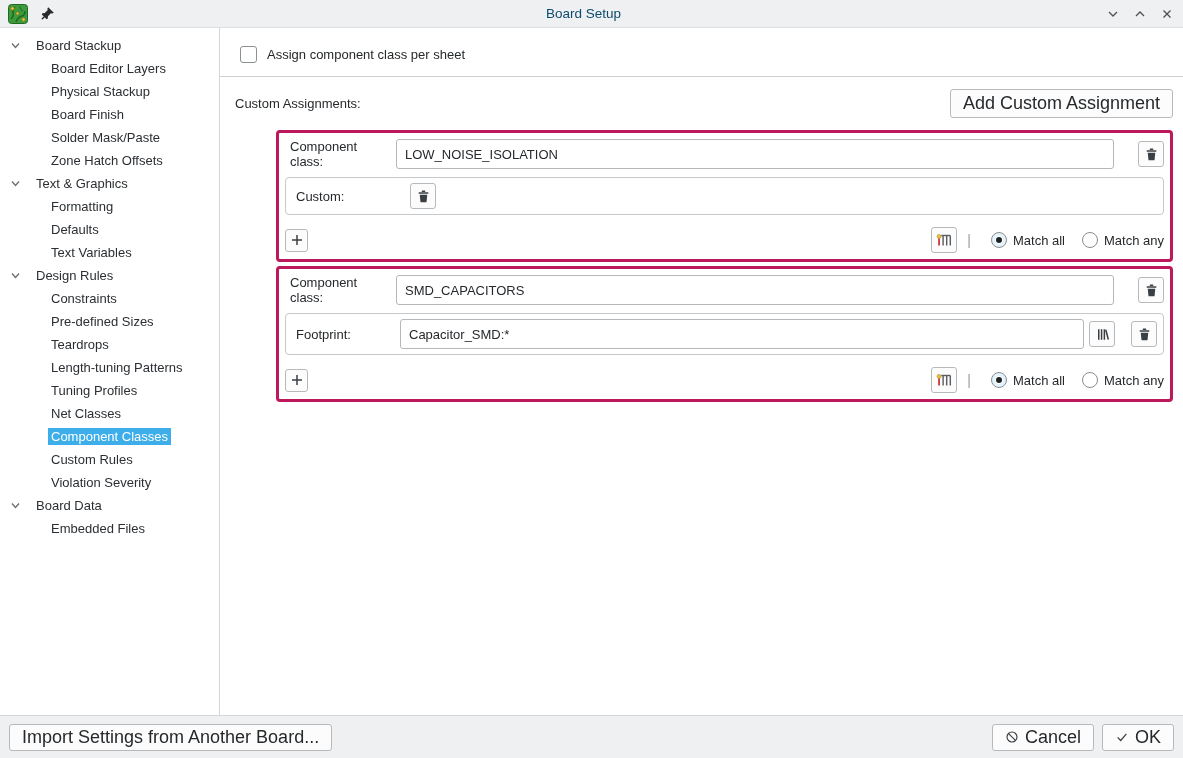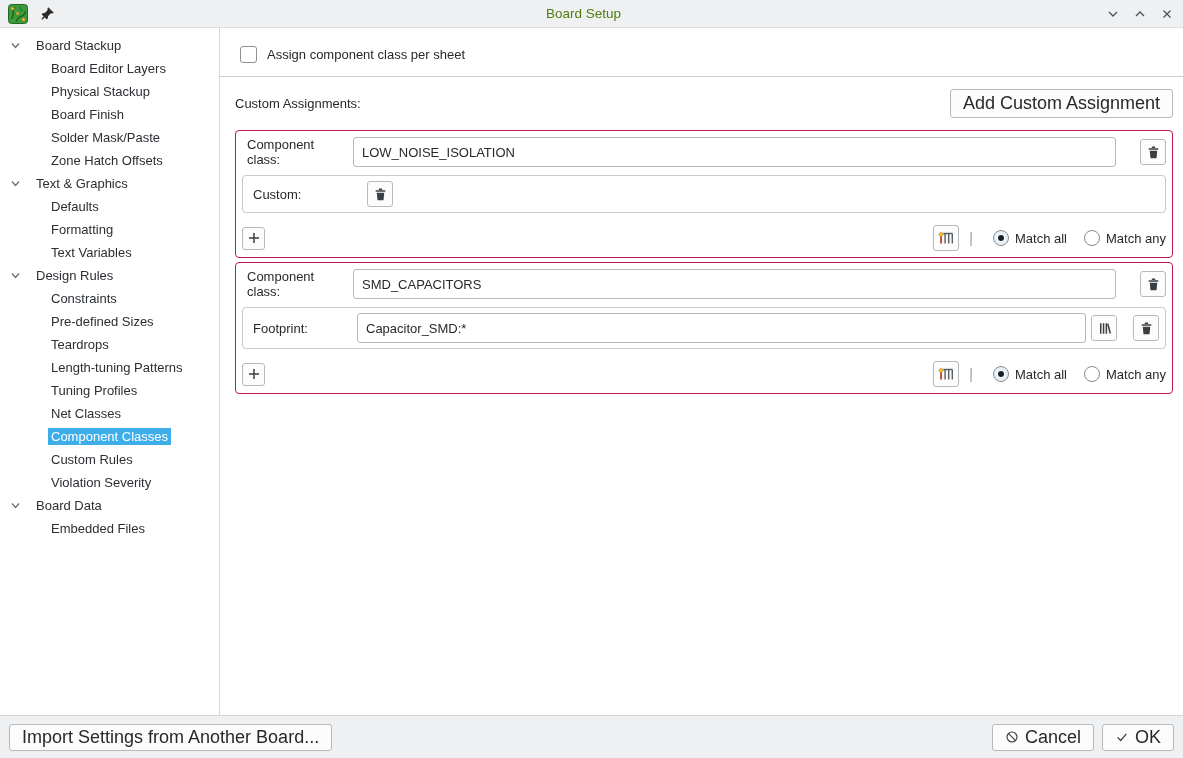--- a/index.html
+++ b/index.html
@@ -4,21 +4,21 @@
 <style>
   * { margin:0; padding:0; box-sizing:border-box; }
   html,body { background:#888; }
   body { font-family:"Liberation Sans","DejaVu Sans",sans-serif; font-size:13px; color:#26292c; }
   .window { width:1183px; height:758px; background:#fff; position:relative; overflow:hidden; }
 
   
   .titlebar { height:28px; background:#eff0f1; border-bottom:1px solid #dcdee0; display:flex; align-items:center; position:relative; padding:0 8px; }
   .app-icon { width:20px; height:20px; margin-left:0; }
   .pin-icon { margin-left:12px; display:flex; align-items:center; }
-  .title-text { position:absolute; left:0; right:16px; text-align:center; font-size:13.5px; color:#4d7c0f; pointer-events:none; }
+  .title-text { position:absolute; left:0; right:16px; text-align:center; font-size:13.5px; color:#0c4a6e; pointer-events:none; }
   .win-controls { margin-left:auto; display:flex; align-items:center; gap:11px; z-index:2; }
   .win-btn { width:16px; height:16px; display:flex; align-items:center; justify-content:center; background:transparent; border:none; }
 
   
   .main-body { display:flex; height:687px; }
   .sidebar { width:220px; border-right:1px solid #d4d6d8; background:#fff; padding-top:6px; overflow:hidden; }
   .content { flex:1; padding:14px 10px 0 15px; background:#fff; overflow:hidden; }
 
   
   .tree-group, .tree-child { height:23px; display:flex; align-items:center; }
@@ -28,21 +28,21 @@
   .tree-label { color:#2b2f33; padding:1px 3px; white-space:nowrap; }
   .tree-label.sel { background:#3daee9; color:#ffffff; }
 
   
   .check-row { display:flex; align-items:center; gap:10px; padding-left:5px; margin-top:4px; }
   .checkbox { width:17px; height:17px; background:#fff; border:1px solid #8b9093; border-radius:3px; flex:0 0 auto; }
   .hsep { border-top:1px solid #cdd0d2; margin:13px -10px 0 -15px; }
   .assign-header { display:flex; align-items:center; justify-content:space-between; margin-top:12px; }
   .btn { background:#fcfcfc; border:1px solid #b6babd; border-radius:3px; font-family:inherit; font-size:18px; color:#26292c; padding:0 12px; height:29px; display:inline-flex; align-items:center; gap:6px; }
 
-  .block { border:1px solid #be185d; border-radius:4px; background:#fff; padding:6px; margin-top:12px; }
+  .block { border:3px solid #be185d; border-radius:4px; background:#fff; padding:6px; margin-top:12px;margin-left:41px; }
   .block + .block { margin-top:4px; }
   .brow { display:flex; align-items:center; }
   .flabel { width:103px; flex:0 0 auto; padding-left:5px; }
   .flabel2 { width:100px; flex:0 0 auto; padding-left:4px; }
   .tinput { flex:1; height:30px; border:1px solid #b4b8bb; border-radius:3px; padding:0 8px; font-family:inherit; font-size:13px; color:#26292c; background:#fff; margin-left:8px; }
   .icon-btn { width:26px; height:26px; background:#fcfcfc; border:1px solid #b6babd; border-radius:3px; display:inline-flex; align-items:center; justify-content:center; flex:0 0 auto; }
   .trash-ml1 { margin-left:24px; }
   .trash-ml2 { margin-left:18px; }
   .lib-ml { margin-left:5px; }
   .trash-ml3 { margin-left:16px; }
@@ -137,24 +137,24 @@
 
       <div class="tree-group">
         <span class="chev">
             <svg width="11" height="11" viewBox="0 0 11 11">
               <polyline points="2,3.5 5.5,7.5 9,3.5" fill="none" stroke="#6a6e71" stroke-width="1.3"></polyline>
             </svg>
           </span>
         <span class="tree-label">Text &amp; Graphics</span>
       </div>
       <div class="tree-child">
+          <span class="tree-label">Formatting</span>
+        </div>
+      <div class="tree-child">
           <span class="tree-label">Defaults</span>
-        </div>
-      <div class="tree-child">
-          <span class="tree-label">Formatting</span>
         </div>
       <div class="tree-child">
           <span class="tree-label">Text Variables</span>
         </div>
 
       <div class="tree-group">
         <span class="chev">
             <svg width="11" height="11" viewBox="0 0 11 11">
               <polyline points="2,3.5 5.5,7.5 9,3.5" fill="none" stroke="#6a6e71" stroke-width="1.3"></polyline>
             </svg>

